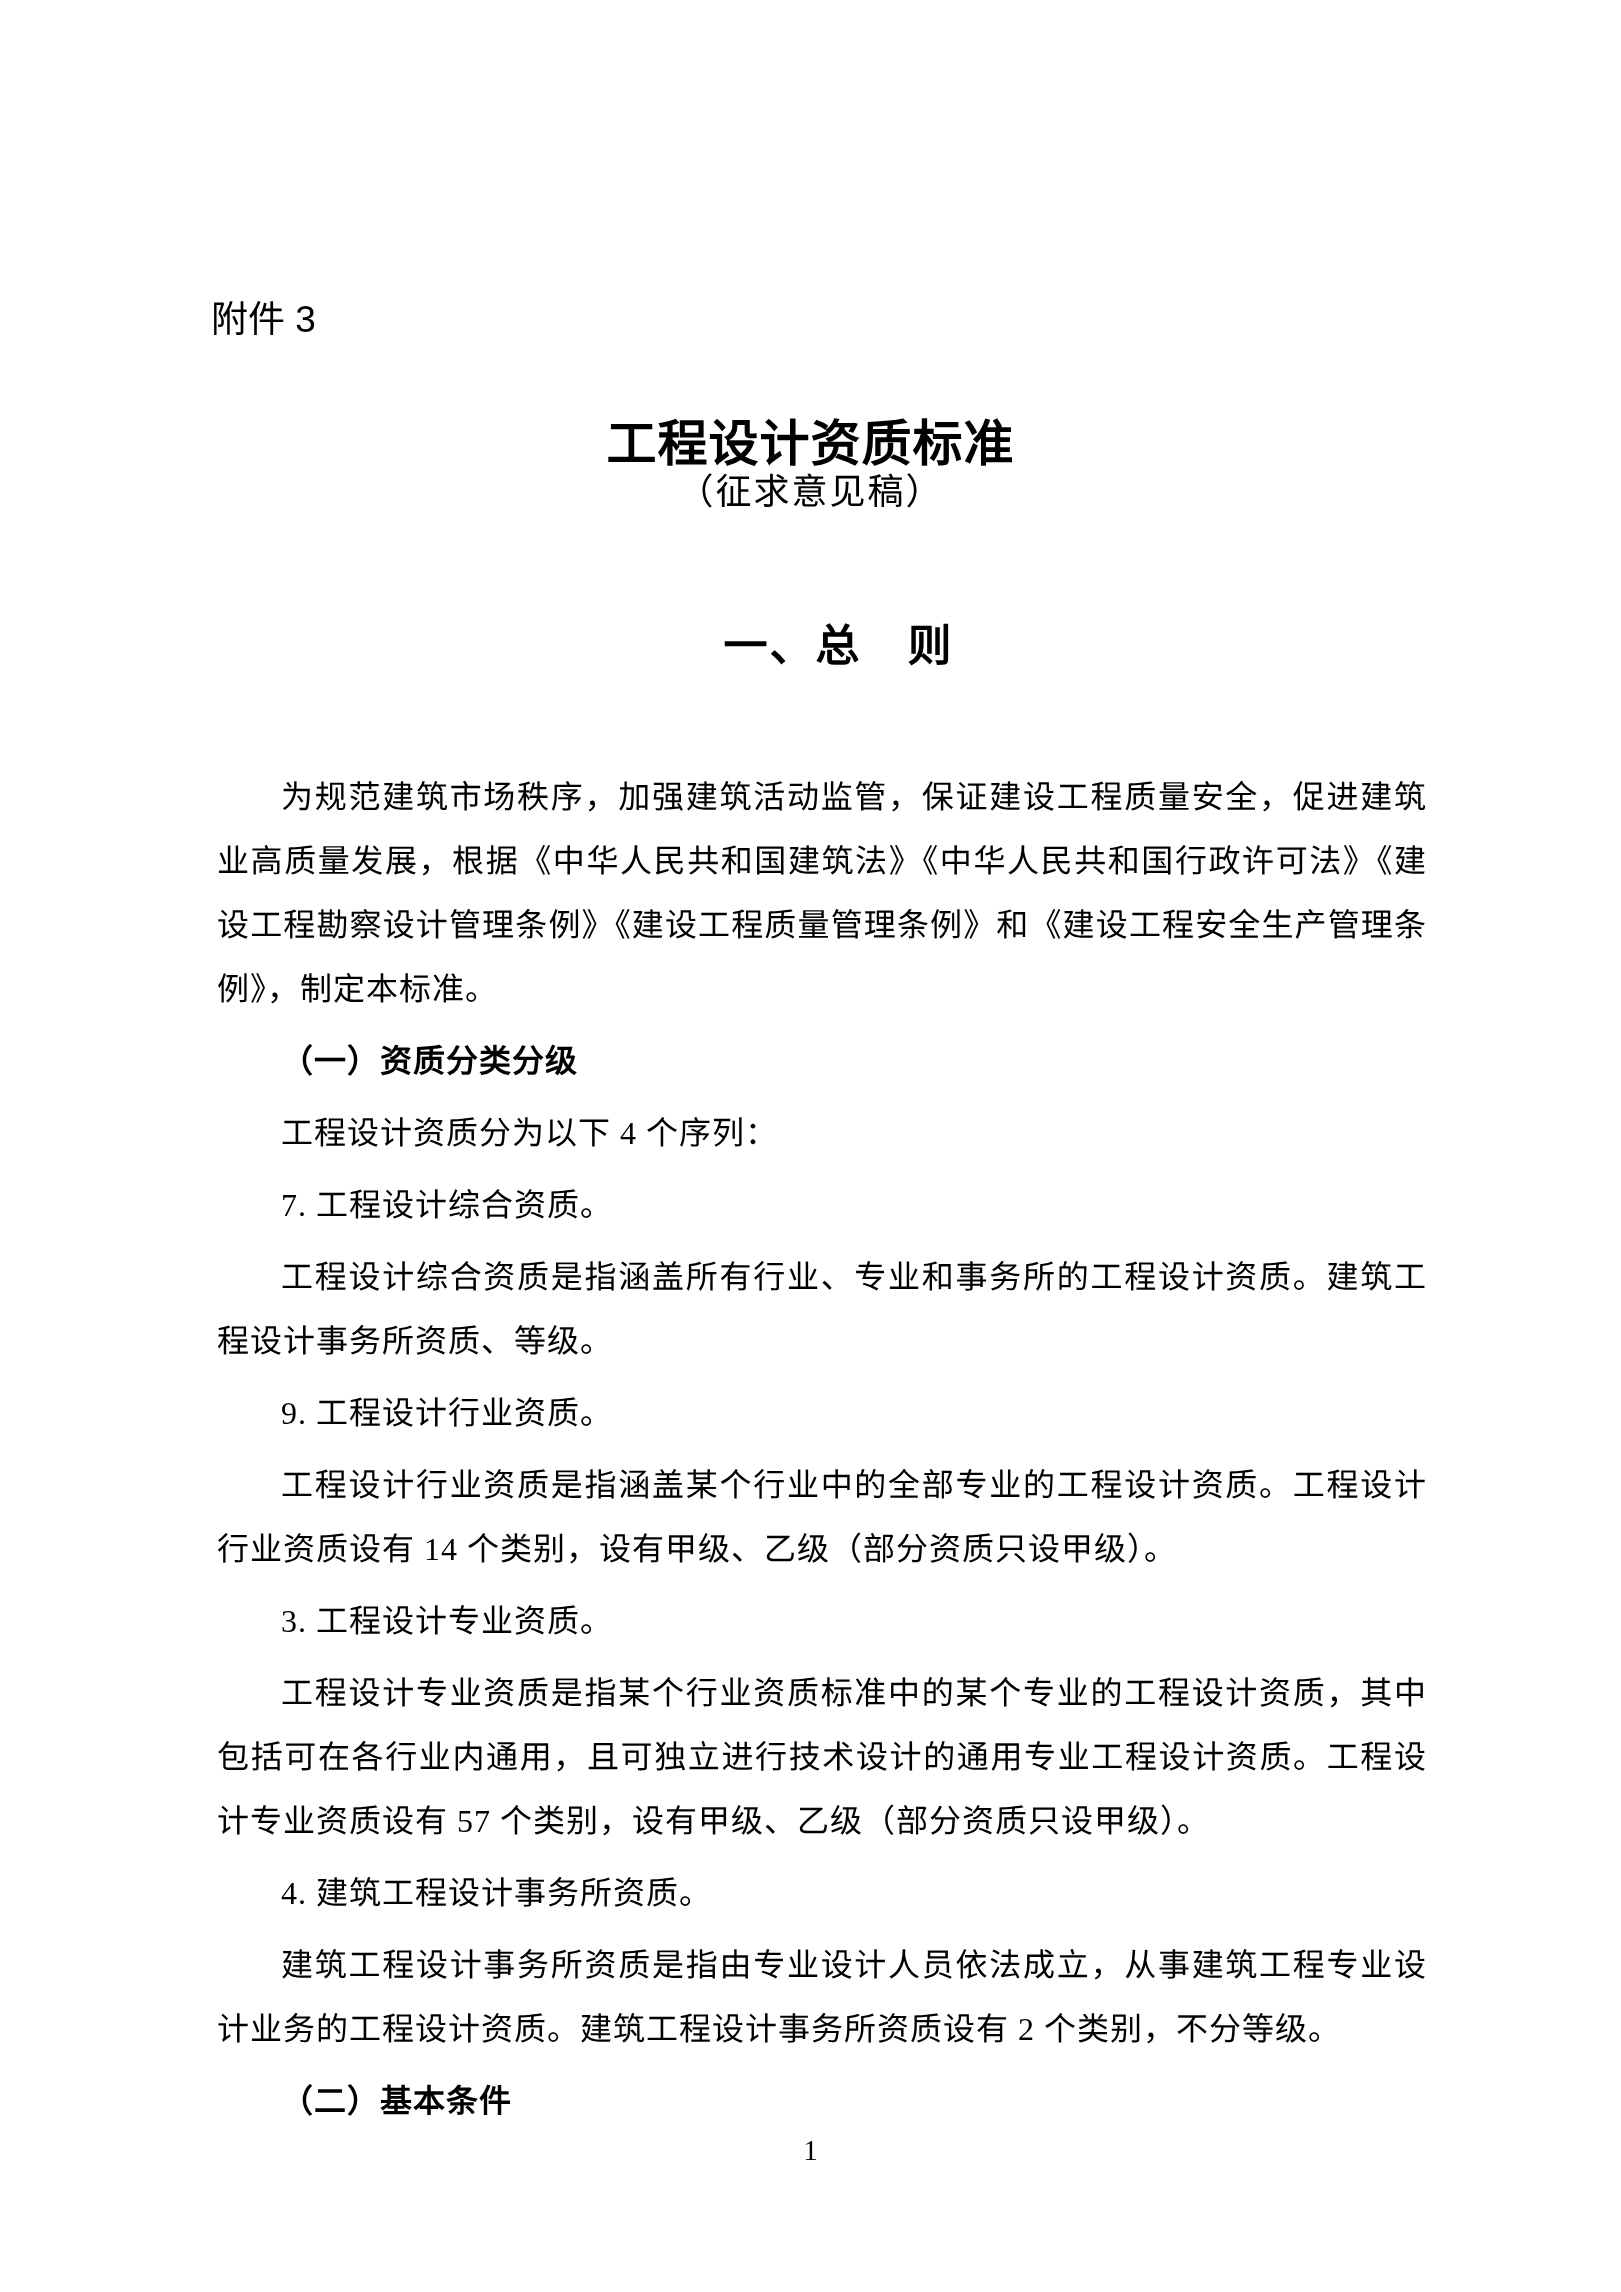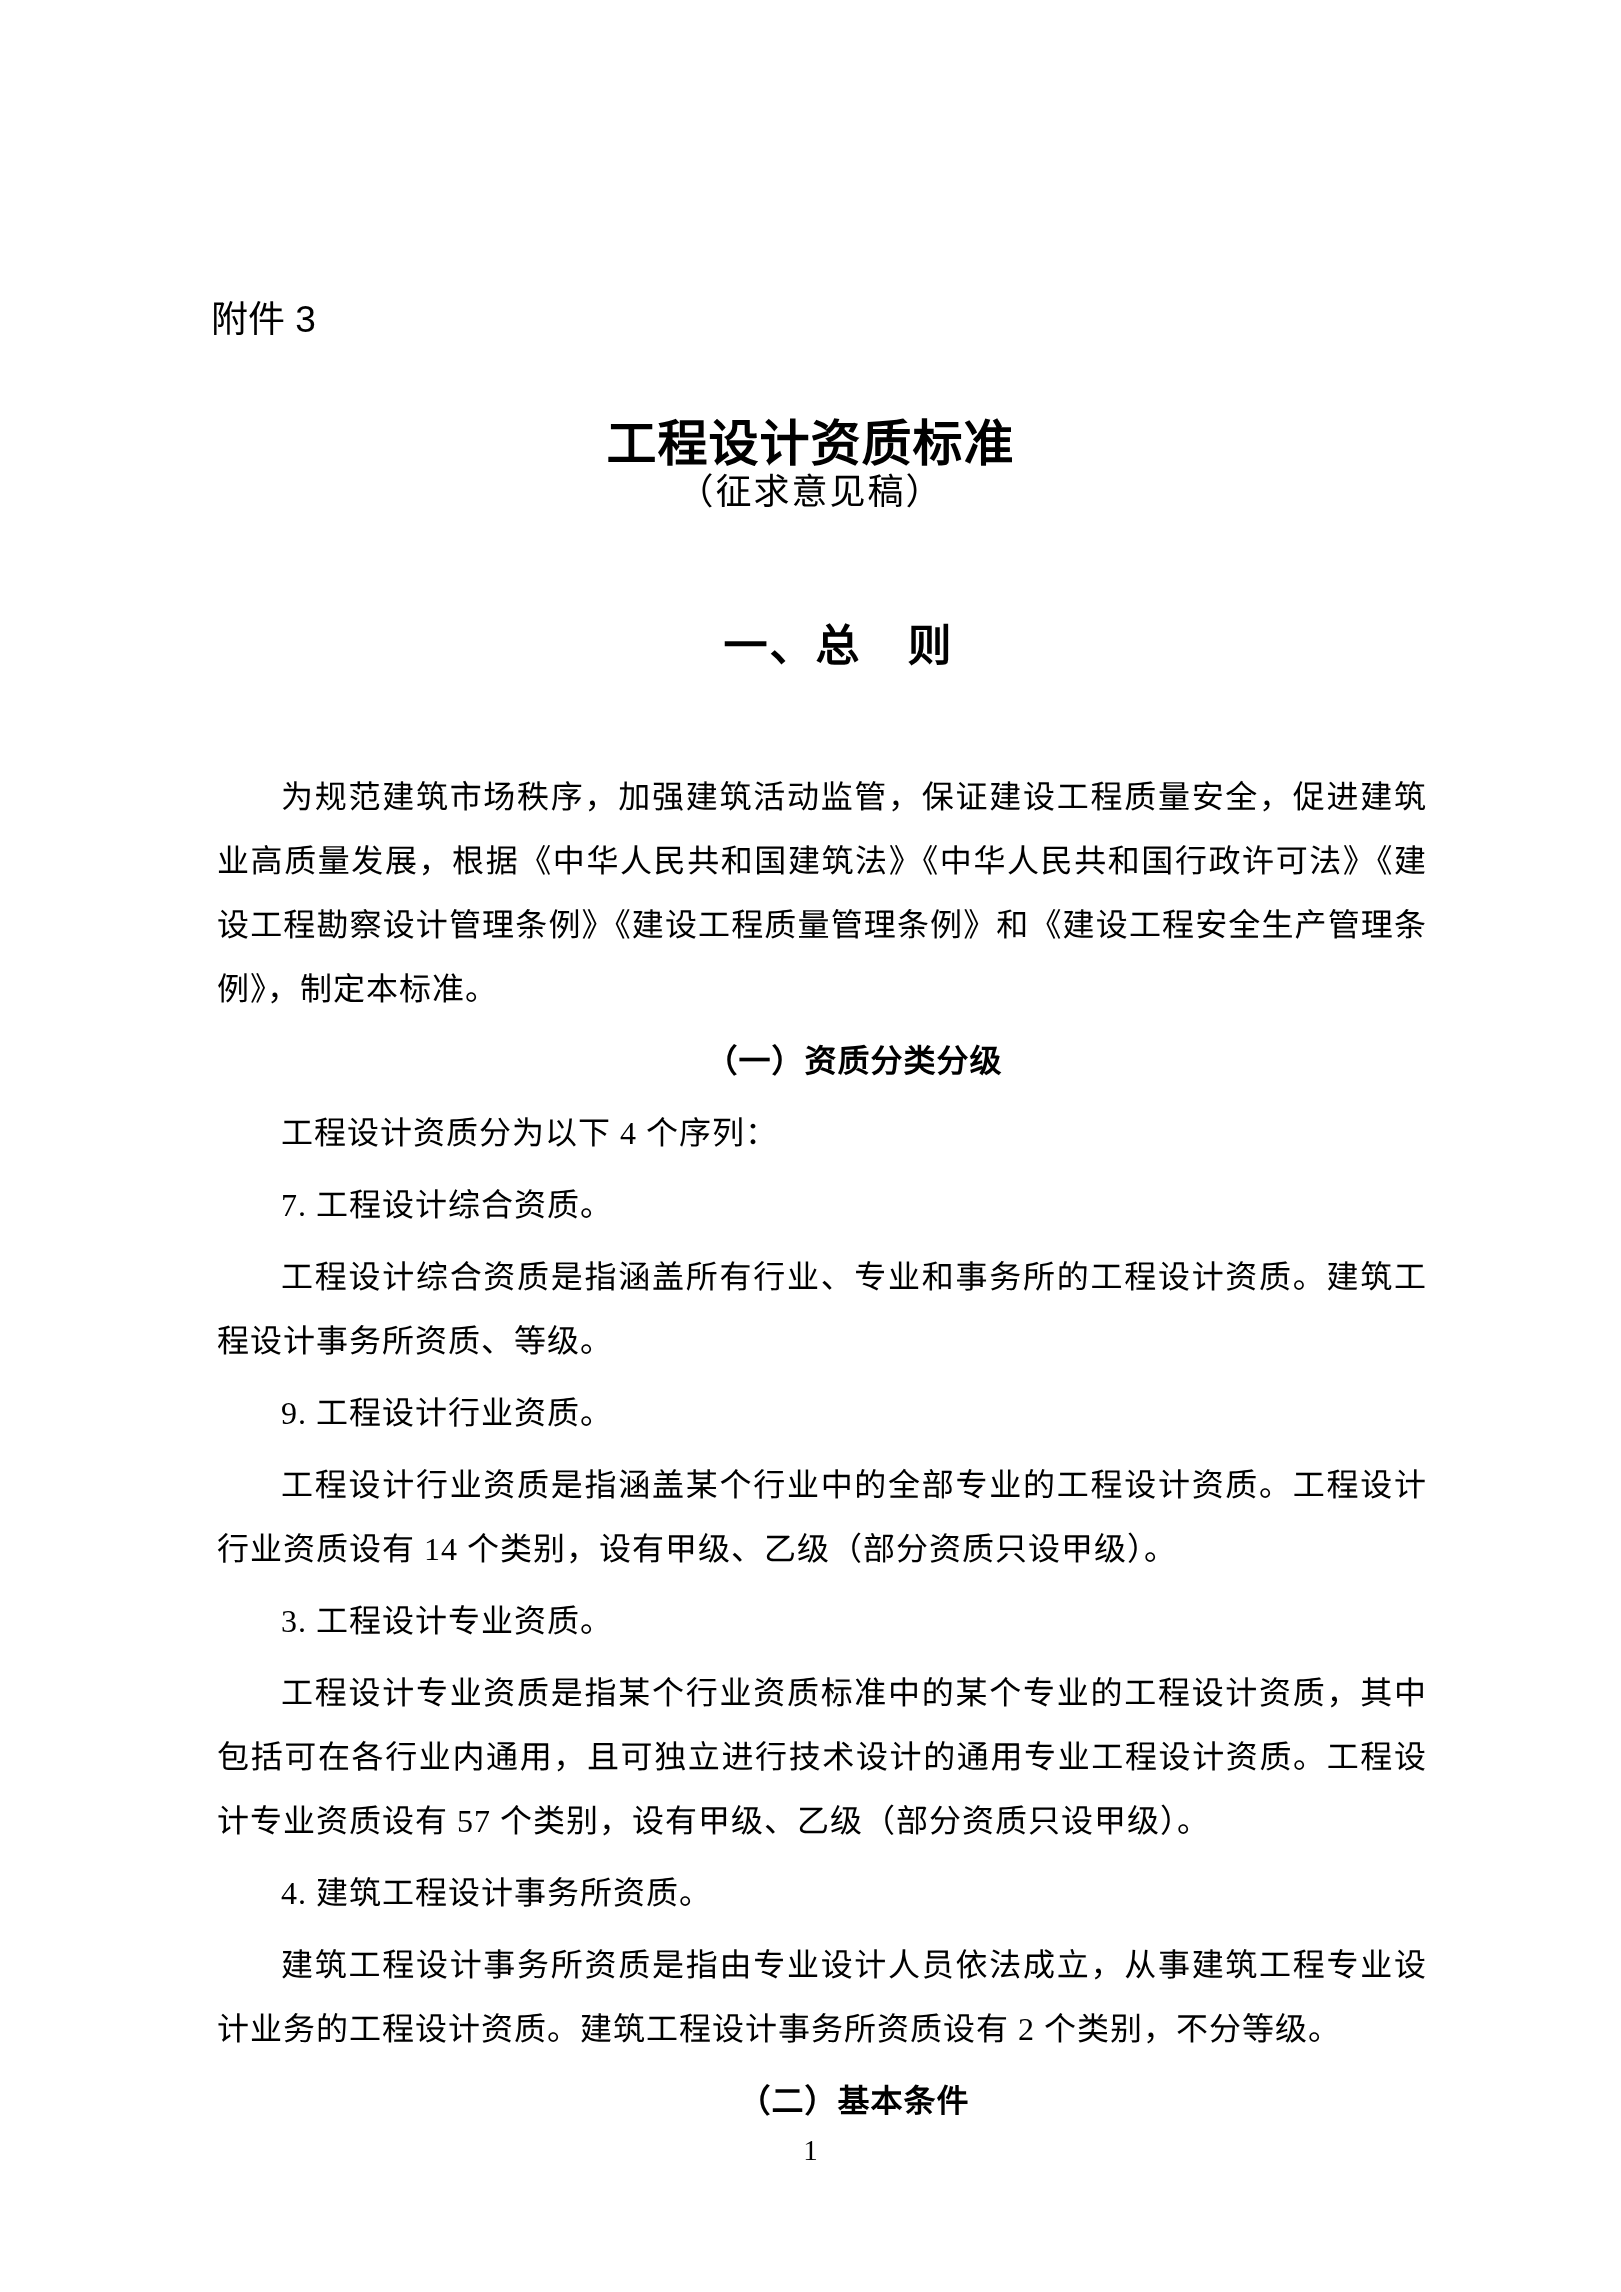--- a/index.html
+++ b/index.html
@@ -79,21 +79,21 @@
     line-height: 64px;
     letter-spacing: 1px;
     text-align: justify;
     text-justify: inter-ideograph;
     text-indent: 2em;
     color: #000000;
   }
   .body-block p.subhead {
     font-family: "Liberation Sans", "DejaVu Sans", sans-serif;
     font-weight: 700;
-    text-align: center;
+    text-align: left;
   }
   .page-number {
     position: absolute;
     top: 2133px;
     left: 0;
     width: 100%;
     text-align: center;
     font-size: 29px;
     line-height: 1.2;
     color: #000000;

